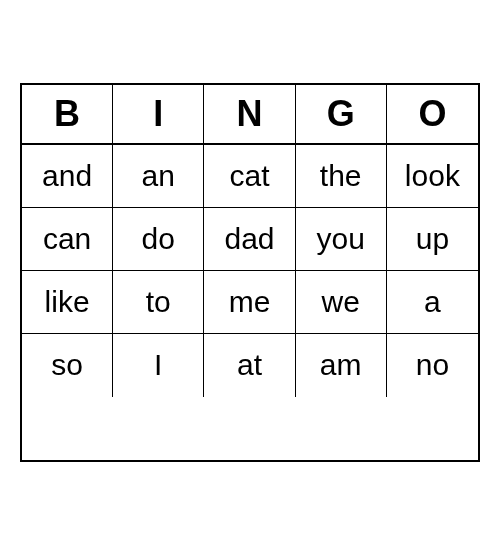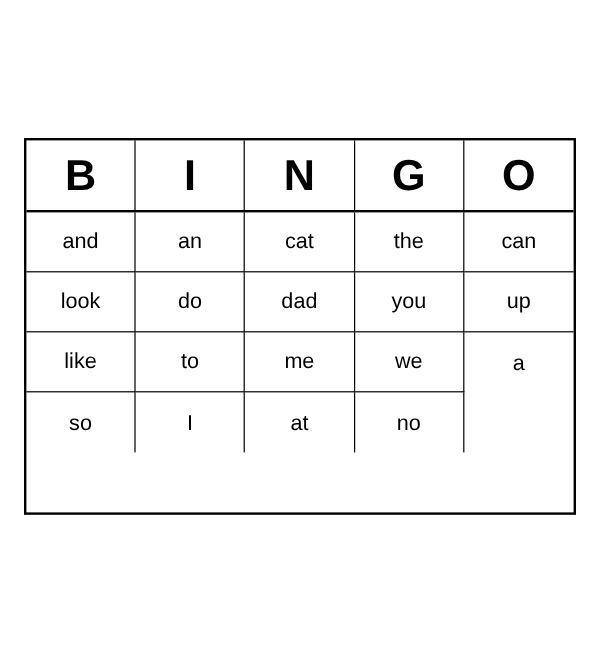--- a/index.html
+++ b/index.html
@@ -41,21 +41,21 @@
       border-right: none;
     }
 
     .bingo-grid {
       display: grid;
       grid-template-columns: repeat(5, 1fr);
       grid-template-rows: repeat(5, 1fr);
     }
 
     .bingo-cell {
-      font-size: 18px;
+      font-size: 30px;
       padding: 14px 4px;
       border-right: 1px solid #000;
       border-bottom: 1px solid #000;
       display: flex;
       align-items: center;
       justify-content: center;
     }
 
     .bingo-cell:nth-child(5n) {
       border-right: none;
@@ -74,29 +74,30 @@
       <div class="bingo-header-cell">I</div>
       <div class="bingo-header-cell">N</div>
       <div class="bingo-header-cell">G</div>
       <div class="bingo-header-cell">O</div>
     </div>
   <div class="bingo-grid">
   <div class="bingo-cell">and</div>
       <div class="bingo-cell">an</div>
       <div class="bingo-cell">cat</div>
       <div class="bingo-cell">the</div>
+      <div class="bingo-cell">look</div>
       <div class="bingo-cell">can</div>
-      <div class="bingo-cell">look</div>
       <div class="bingo-cell">do</div>
       <div class="bingo-cell">dad</div>
       <div class="bingo-cell">you</div>
       <div class="bingo-cell">up</div>
       <div class="bingo-cell">like</div>
       <div class="bingo-cell">to</div>
       <div class="bingo-cell">me</div>
       <div class="bingo-cell">we</div>
       <div class="bingo-cell">a</div>
       <div class="bingo-cell">so</div>
       <div class="bingo-cell">I</div>
       <div class="bingo-cell">at</div>
+      <div class="bingo-cell">am</div>
       <div class="bingo-cell">no</div>
     </div>
 </div>
 
 </body></html>

